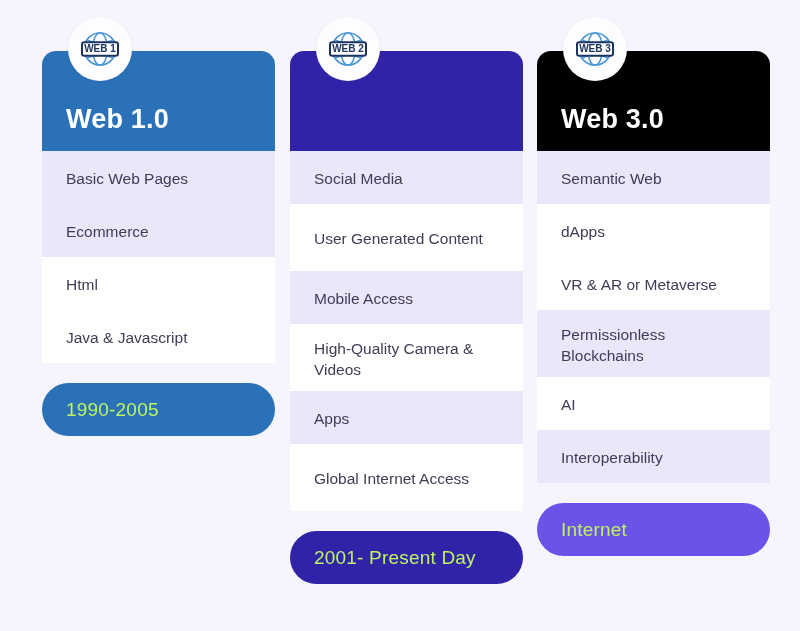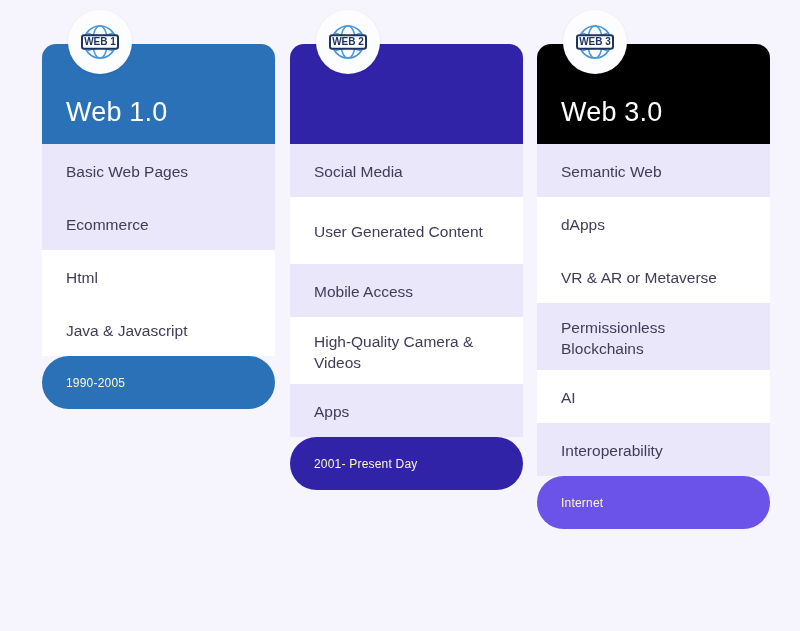--- a/index.html
+++ b/index.html
@@ -10,38 +10,38 @@
     overflow: hidden;
   }
   #infographic {
     position: relative;
     width: 800px; height: 631px;
     background: #f6f4fd;
   }
   .column {
     position: absolute;
     width: 233px;
-    top: 44px;
+    top: 51px;
   }
   .col-1 { left: 42px; }
   .col-2 { left: 290px; }
   .col-3 { left: 537px; }
 
   .card-header {
     position: relative;
     height: 100px;
     border-radius: 14px 14px 0 0;
     display: flex;
     align-items: flex-end;
     padding: 0 0 18px 24px;
   }
   .card-title {
     color: #ffffff;
     font-size: 27px;
-    font-weight: 400;
+    font-weight: 700;
     letter-spacing: 0.2px;
     line-height: 1;
   }
 
   .badge {
     position: absolute;
     top: -34px;
     left: 26px;
     width: 64px; height: 64px;
     border-radius: 50%;
@@ -61,28 +61,28 @@
     padding: 4px 20px 0 24px;
     display: flex;
     align-items: center;
     min-height: 53px;
   }
   .row.alt  { background: #eae7fa; }
   .row.base { background: #ffffff; }
   .row.two-line { min-height: 67px; }
 
   .pill {
-    margin-top: 0;
+    margin-top: 20px;
     height: 53px;
     border-radius: 27px;
     display: flex;
     align-items: center;
     padding-left: 24px;
-    color: #fef9c3;
-    font-size: 12px;
+    color: #bef264;
+    font-size: 19px;
     letter-spacing: 0.2px;
   }
 </style>
 </head>
 <body>
 
 <div id="infographic">
     <div class="column col-1">
       <div class="card-header" style="background:#2a71b8">
         <span class="badge">
@@ -119,20 +119,21 @@
             <text x="25" y="28.3" text-anchor="middle" font-family="Liberation Sans, sans-serif" font-size="10" font-weight="bold" fill="#1d3461">WEB 2</text>
           </svg>
         </span>
       </div>
       <div class="rows">
         <div class="row alt">Social Media</div>
         <div class="row base two-line">User Generated Content</div>
         <div class="row alt">Mobile Access</div>
         <div class="row base two-line">High-Quality Camera &amp; Videos</div>
         <div class="row alt">Apps</div>
+        <div class="row base two-line">Global Internet Access</div>
       </div>
       <div class="pill" style="background:#3023a8">2001- Present Day</div>
     </div>
     <div class="column col-3">
       <div class="card-header" style="background:#000000">
         <span class="badge">
           <svg width="50" height="50" viewBox="0 0 50 50">
             <circle cx="25" cy="25" r="16" fill="none" stroke="#4a97d6" stroke-width="1.7"></circle>
             <ellipse cx="25" cy="25" rx="7.5" ry="16" fill="none" stroke="#4a97d6" stroke-width="1.5"></ellipse>
             <line x1="9" y1="25" x2="41" y2="25" stroke="#4a97d6" stroke-width="1.5"></line>

